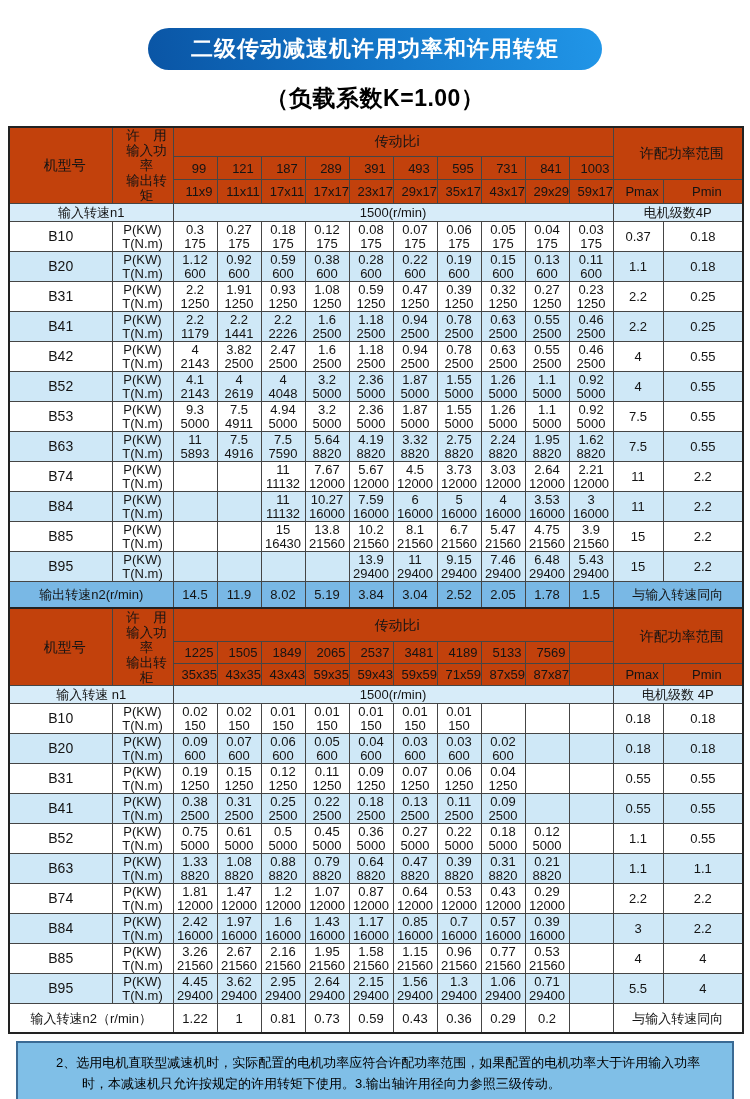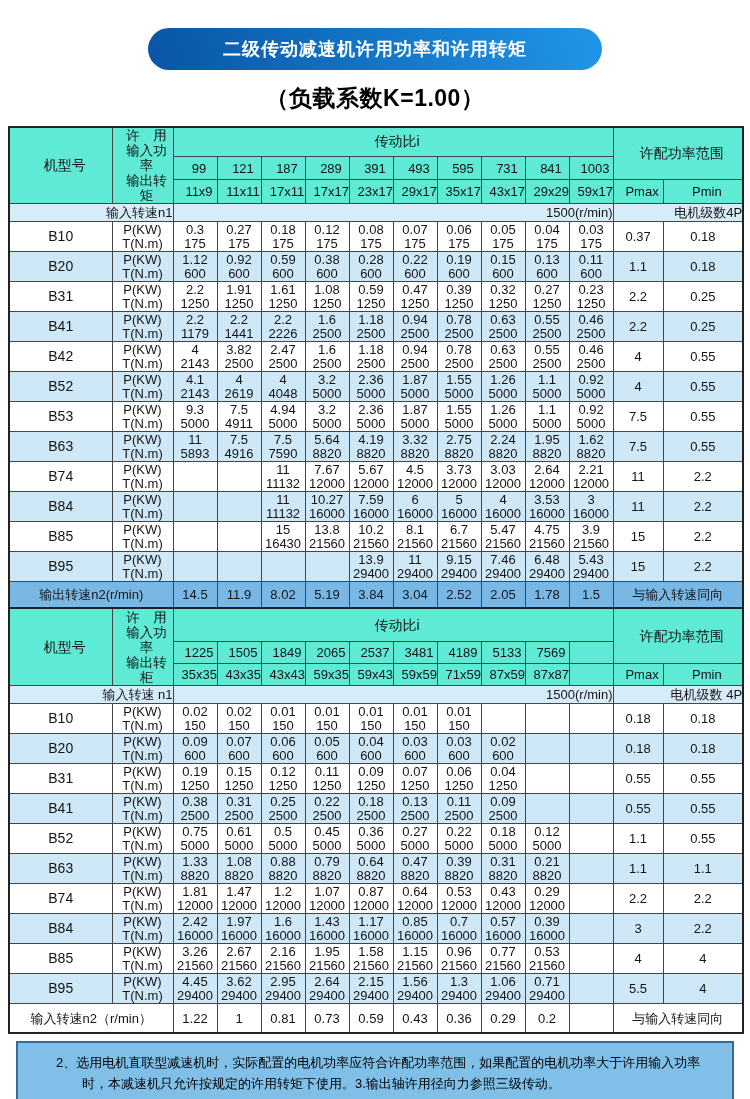--- a/index.html
+++ b/index.html
@@ -6,36 +6,36 @@
   body{
     width:750px;height:1099px;background:#ffffff;
     font-family:"Liberation Sans","DejaVu Sans",sans-serif;color:#111;
     position:relative;overflow:hidden;
   }
   .banner{
     width:454px;height:42px;margin:28px auto 0;border-radius:21px;
     background:linear-gradient(78deg,#0a55a5 0%,#1272c4 45%,#2196e8 100%);
     display:flex;align-items:center;justify-content:center;
   }
-  .banner .banner-text{color:#fff;font-size:18px;font-weight:bold;letter-spacing:1px;}
+  .banner .banner-text{color:#fff;font-size:22px;font-weight:bold;letter-spacing:1px;}
   .subtitle{text-align:center;font-size:23px;font-weight:600;margin-top:13px;color:#000;letter-spacing:0.5px;}
   .twrap{margin:12px 8px 0;}
   table{border-collapse:collapse;table-layout:fixed;width:734px;border:2px solid #222;background:#fff;}
   #t2{margin-top:-2px;}
   td{
     border:1px solid #454545;text-align:center;vertical-align:middle;
     font-size:13px;padding:0;overflow:hidden;line-height:15px;color:#141414;
   }
-  td.hdr{background:#5eead4;padding-left:8px;}
+  td.hdr{background:#c2410c;padding-left:8px;}
   td.big{font-size:14px;}
   .usage div{line-height:15px;font-size:13.5px;}
   tr.h1 td{height:26px;}
   #t2 tr.h1 td{height:32px;}
   tr.h2 td,tr.h3 td{height:21px;}
-  tr.n1row td{height:17px;background:#d7ecf9;text-align:right;}
+  tr.n1row td{height:17px;background:#d7ecf9;}
   tr.data td{height:29px;}
   tr.data.stripe td{background:#cfe8f7;}
   td.two div{line-height:13.5px;}
   td.ptlabel div{line-height:13.5px;}
   tr.n2row td{height:25px;}
   tr.n2row.n2blue td{background:#79b8e5;}
   #t2 tr.n2row td{height:28px;background:#fff;text-align:center;}
   .notes{
     margin:7px 8px 0;border:2px solid #3a6a94;background:#80bfe7;
     padding:9px 12px 12px 14px;font-size:13px;line-height:1.62;color:#000;
@@ -217,21 +217,21 @@
           </td>
           <td class="two">
             <div>2.2</div>
             <div>1250</div>
           </td>
           <td class="two">
             <div>1.91</div>
             <div>1250</div>
           </td>
           <td class="two">
-            <div>1.61</div>
+            <div>0.93</div>
             <div>1250</div>
           </td>
           <td class="two">
             <div>1.08</div>
             <div>1250</div>
           </td>
           <td class="two">
             <div>0.59</div>
             <div>1250</div>
           </td>

